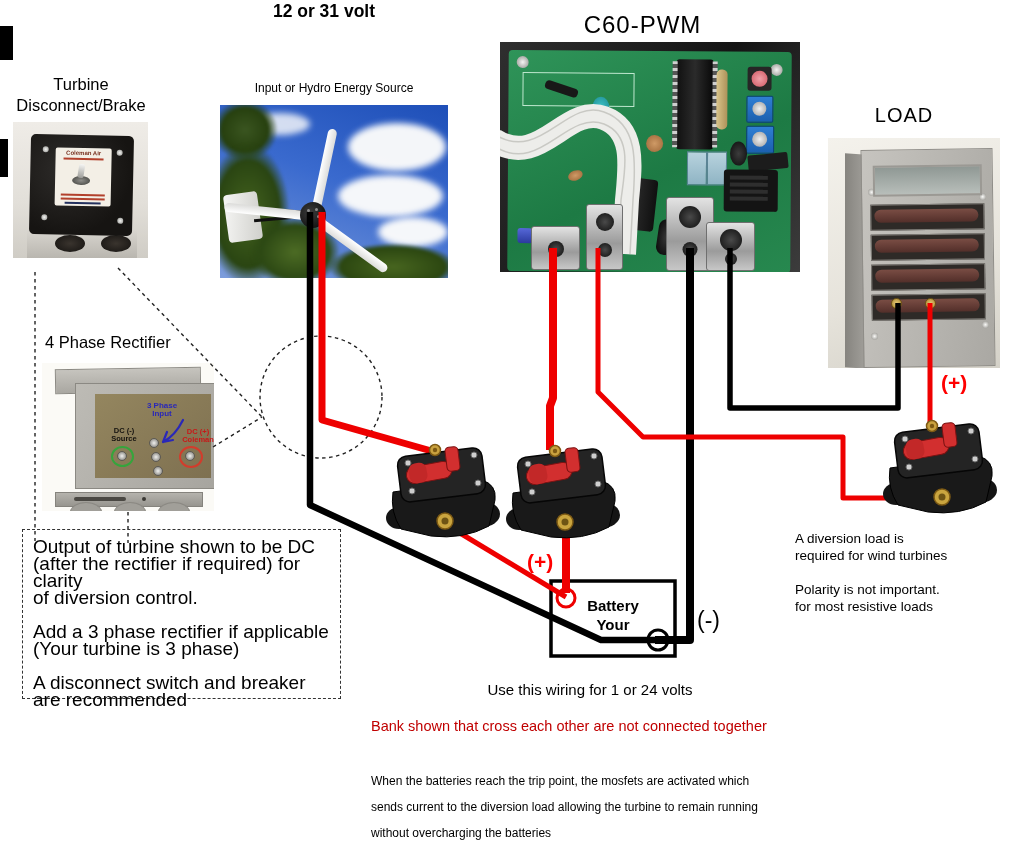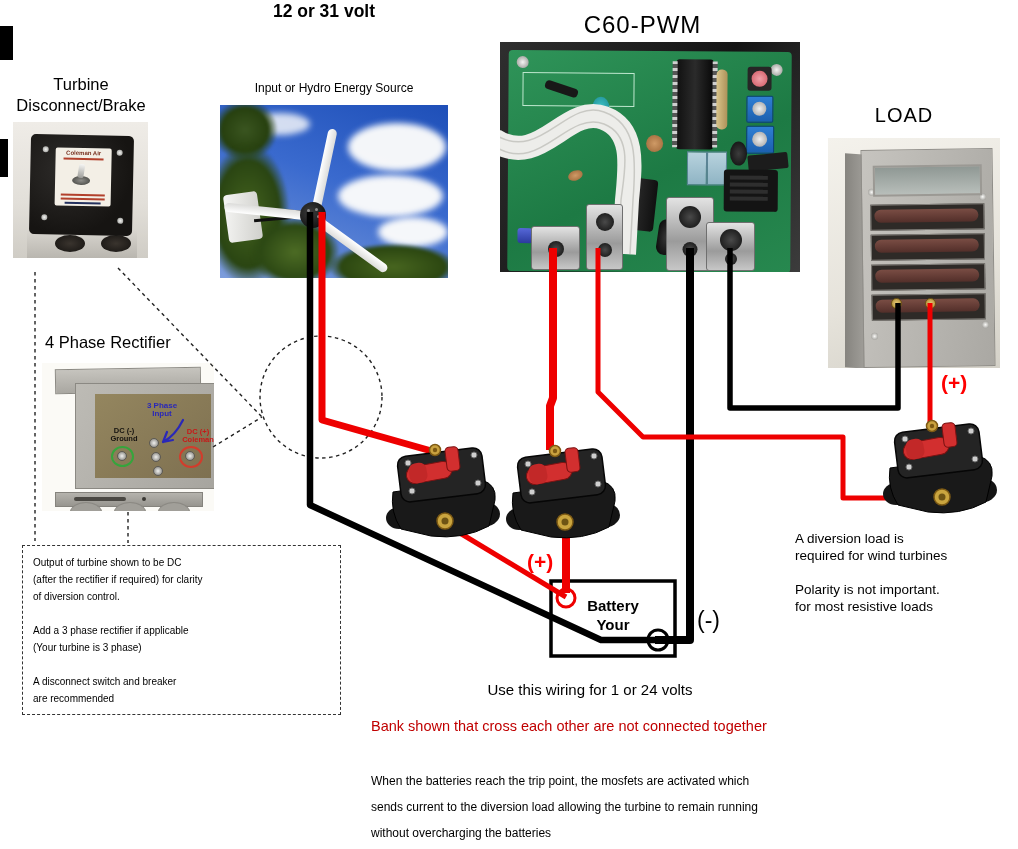--- a/index.html
+++ b/index.html
@@ -9,22 +9,22 @@
   .preline{white-space:pre-line;}
   .center{text-align:center;}
 
   
   .main-title{left:174px;top:1px;width:300px;font-size:17.5px;font-weight:bold;line-height:20px;z-index:5;}
   .turbine-title{left:1px;top:74px;width:160px;font-size:16.5px;line-height:21px;z-index:5;}
   .wind-title{left:220px;top:81px;width:228px;font-size:12px;z-index:5;}
   .c60-title{left:560px;top:11px;width:165px;font-size:24px;letter-spacing:1px;z-index:5;}
   .load-title{left:828px;top:104px;width:152px;font-size:20px;letter-spacing:1px;z-index:5;}
   .rect-title{left:45px;top:333px;font-size:16.5px;z-index:5;}
-  .dashed-box{left:22px;top:545px;width:319px;height:170px;border:1.5px dashed #333;
-              box-sizing:border-box;padding:8px 4px 0 10px;font-size:10px;line-height:17px;z-index:5;background:transparent;}
+  .dashed-box{left:22px;top:529px;width:319px;height:170px;border:1.5px dashed #333;
+              box-sizing:border-box;padding:8px 4px 0 10px;font-size:19px;line-height:17px;z-index:5;background:transparent;}
   .diversion-note{left:795px;top:530px;width:210px;font-size:13.5px;line-height:17px;z-index:5;}
   .use-wiring{left:440px;top:681px;width:300px;font-size:15px;z-index:5;}
   .crossing-note{left:371px;top:718px;width:640px;font-size:14.5px;color:var(--note-red,#c00000);z-index:5;}
   .explain-note{left:371px;top:768px;width:640px;font-size:12px;line-height:26px;z-index:5;}
   .battery-label{left:551px;top:596px;width:124px;font-size:15px;font-weight:bold;line-height:19px;z-index:6;}
   .plus-batt{left:527px;top:550px;font-size:21px;font-weight:bold;color:var(--label-red,#f00);z-index:6;}
   .plus-load{left:941px;top:371px;font-size:21px;font-weight:bold;color:var(--label-red,#f00);z-index:6;}
   .minus-batt{left:697px;top:607px;font-size:23px;z-index:6;}
 
   
@@ -277,21 +277,21 @@
 <div class="abs photo p-rect">
   <div class="abs rec-lid"></div>
   <div class="abs rec-frame">
     <div class="abs rec-face">
       <div class="abs rec-blue preline" style="left:38px;top:8px;width:58px;">3 Phase
 Input</div>
       <svg class="abs" style="left:54px;top:22px;" width="40" height="34">
         <path d="M34,4 C 28,16 22,22 14,26 M14,26 L24,24 M14,26 L18,16" fill="none" stroke="#2a28b8" stroke-width="2.2" stroke-linecap="round"></path>
       </svg>
       <div class="abs rec-black preline" style="left:8px;top:33px;width:42px;">DC (-)
-Ground</div>
+Source</div>
       <div class="abs rec-red preline" style="left:82px;top:34px;width:42px;">DC (+)
 Coleman</div>
       <div class="abs ring-green" style="left:16px;top:52px;"></div>
       <div class="abs bolt" style="left:22px;top:57px;"></div>
       <div class="abs ring-red" style="left:84px;top:52px;"></div>
       <div class="abs bolt" style="left:90px;top:57px;"></div>
       <div class="abs bolt" style="left:54px;top:44px;"></div>
       <div class="abs bolt" style="left:56px;top:58px;"></div>
       <div class="abs bolt" style="left:58px;top:72px;"></div>
     </div>

